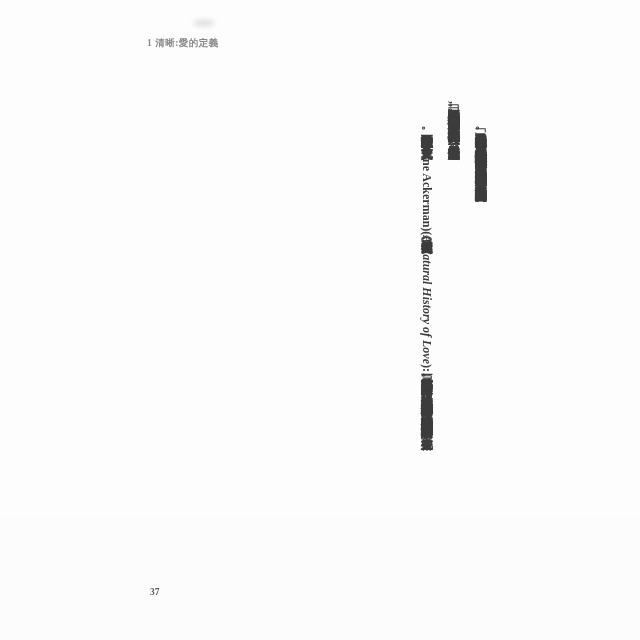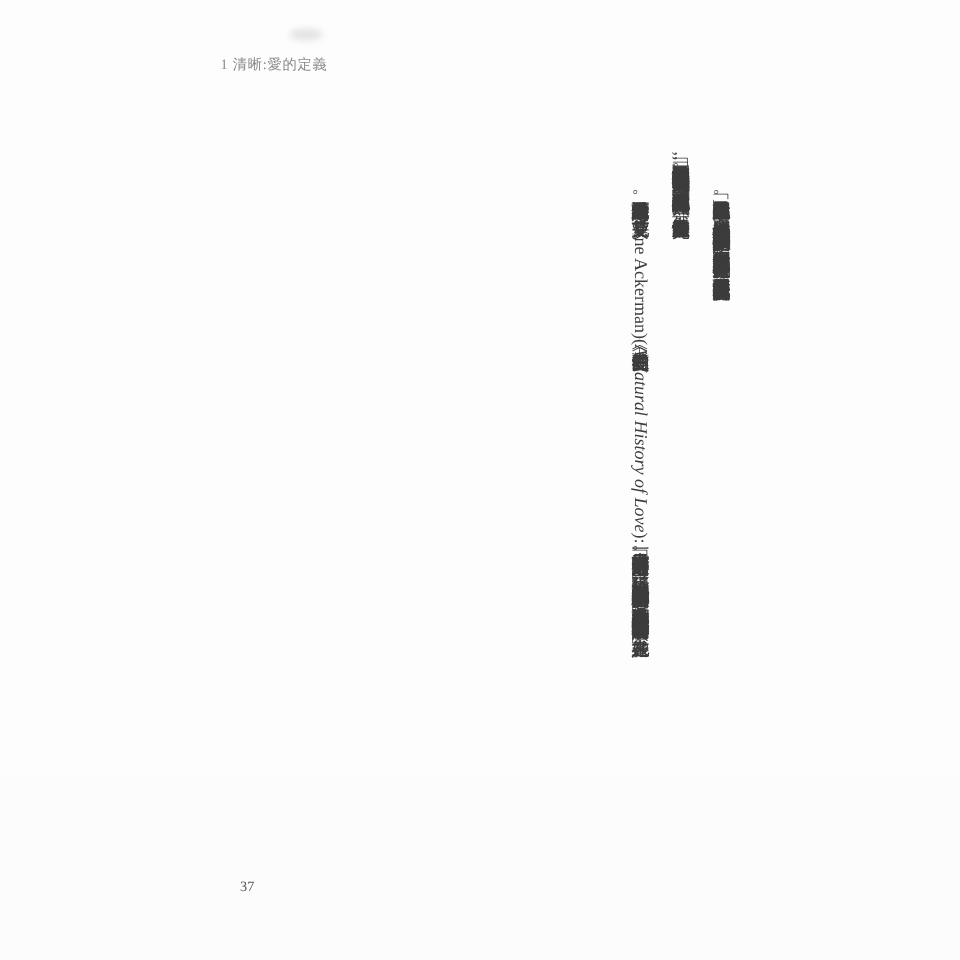--- a/index.html
+++ b/index.html
@@ -9,20 +9,21 @@
     height: 640px;
     overflow: hidden;
     background: #fcfcfc;
   }
   #page {
     position: relative;
     width: 640px;
     height: 516px;
     background: #fdfdfd;
     font-family: "Liberation Serif", "DejaVu Serif", serif;
+    font-weight: bold;
   }
   .running-header {
     position: absolute;
     left: 147px;
     top: 37px;
     font-size: 9.5px;
     letter-spacing: 0.5px;
     color: #8a8a8a;
     white-space: nowrap;
   }
@@ -61,21 +62,20 @@
   }
   .latin-em {
     font-style: italic;
   }
   .page-number {
     position: absolute;
     left: 150px;
     top: 587px;
     font-size: 9.5px;
     color: #595959;
-    margin-left: 10px;
   }
 </style>
 </head>
 <body>
 
 <div id="page">
 
   <div class="scan-smudge"></div>
 
   <div class="running-header">1 清晰:愛的定義</div>

